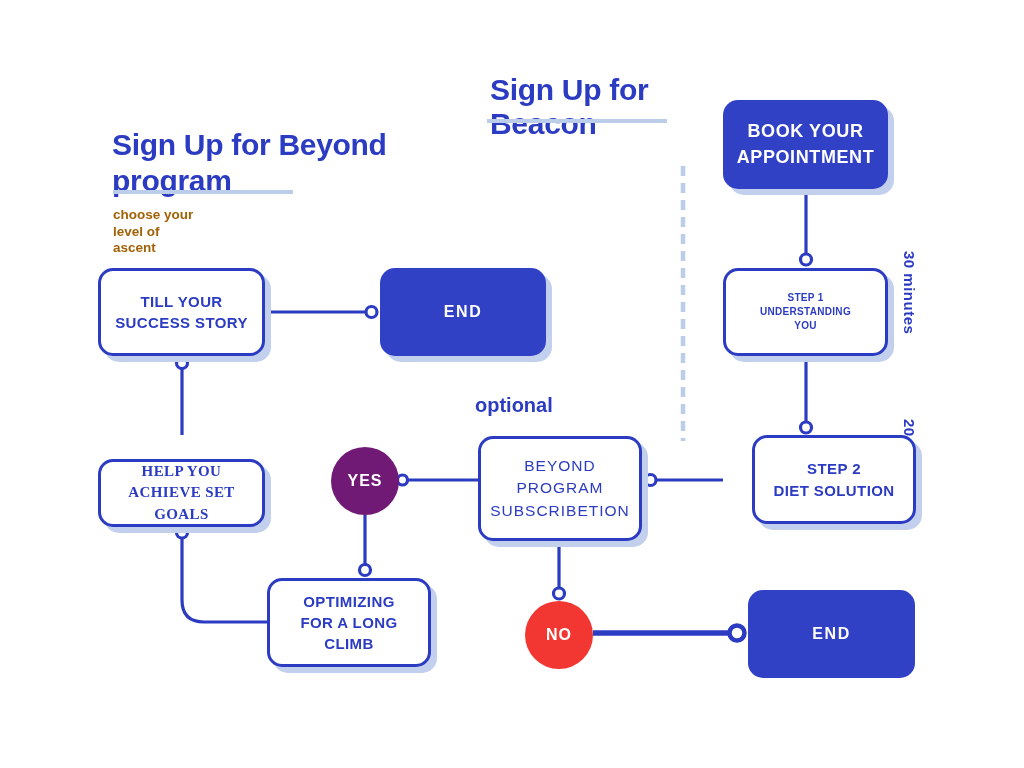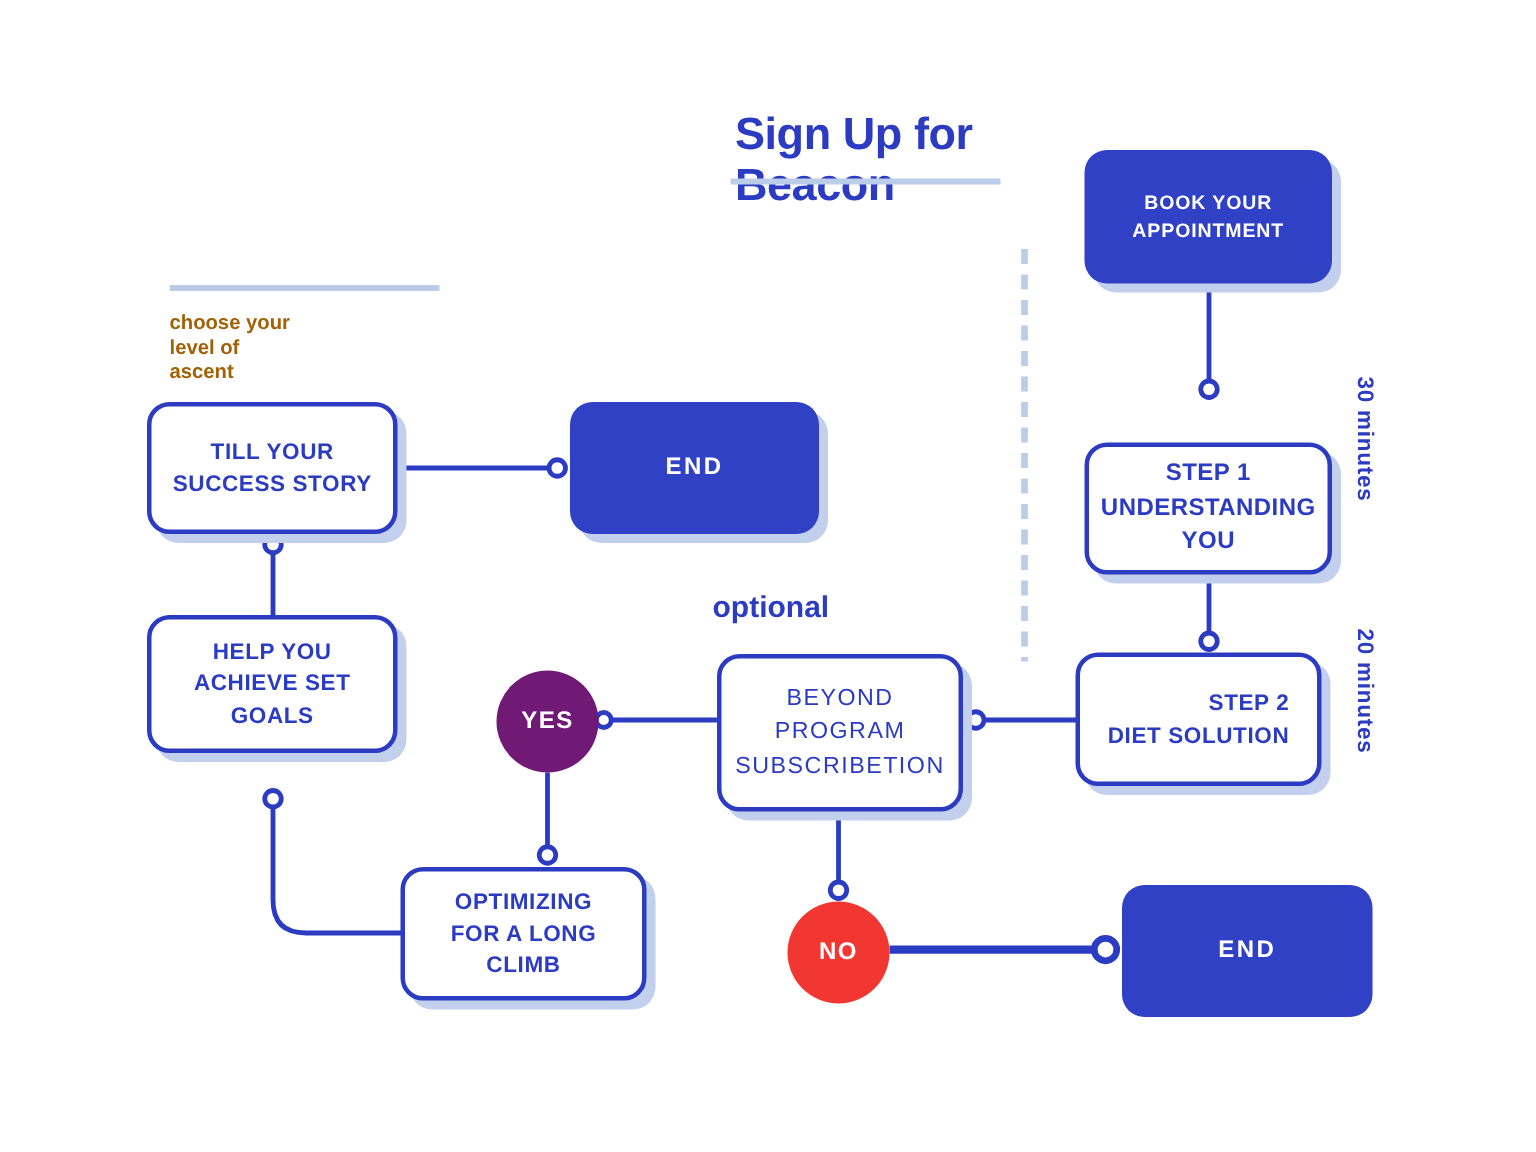--- a/index.html
+++ b/index.html
@@ -32,25 +32,25 @@
     text-align:center;border-radius:15px;box-sizing:border-box;
     color:#2B3BC2;font-weight:bold;font-size:15px;line-height:1.42;
     letter-spacing:0.4px;white-space:pre-line;
   }
   .node.outlined{
     background:#ffffff;border:3.5px solid #2B3BC2;
     box-shadow:6px 6px 0 #C2D0EE;
   }
   .node.filled{
     background:#3141C6;color:#ffffff;border:none;
-    box-shadow:6px 6px 0 #C2D0EE;font-size:13px;letter-spacing:0.6px;
+    box-shadow:6px 6px 0 #C2D0EE;font-size:18px;letter-spacing:0.6px;
   }
   .node.filled.no-shadow{box-shadow:none;}
   .node.end-node{font-size:16px;letter-spacing:1.6px;}
-  .node.small-text{font-size:16px;letter-spacing:0.3px;margin-top:27px;}
+  .node.small-text{font-size:10px;letter-spacing:0.3px;}
   .node.light{font-weight:normal;font-size:15.5px;letter-spacing:1px;line-height:1.45;}
 
   .circle-node{
     position:absolute;border-radius:50%;display:flex;align-items:center;
     justify-content:center;color:#ffffff;font-weight:bold;font-size:16px;
     letter-spacing:1px;
   }
   .circle-node.blue{background:#701a75;}
   .circle-node.red{background:#F23733;}
 </style>
@@ -88,20 +88,22 @@
     <circle cx="806" cy="259.5" r="5.5" fill="#ffffff" stroke="#2B3BC2" stroke-width="3.2"></circle>
     <circle cx="806" cy="427.5" r="5.5" fill="#ffffff" stroke="#2B3BC2" stroke-width="3.2"></circle>
     <circle cx="650.5" cy="480" r="5.5" fill="#ffffff" stroke="#2B3BC2" stroke-width="3.2"></circle>
     <circle cx="402.5" cy="480" r="5" fill="#ffffff" stroke="#2B3BC2" stroke-width="3.2"></circle>
     <circle cx="365" cy="570" r="5.5" fill="#ffffff" stroke="#2B3BC2" stroke-width="3.2"></circle>
     <circle cx="182" cy="532.5" r="5.5" fill="#ffffff" stroke="#2B3BC2" stroke-width="3.2"></circle>
     <circle cx="559" cy="593.5" r="5.5" fill="#ffffff" stroke="#2B3BC2" stroke-width="3.2"></circle>
     <circle cx="737" cy="633" r="7.5" fill="#ffffff" stroke="#2B3BC2" stroke-width="4.5"></circle>
   </svg>
 
+  <div class="title" style="left:112px;top:103px;">Sign Up for Beyond
+program</div>
   <div class="underline" style="left:113px;top:190px;width:180px;"></div>
 
   <div class="title beacon" style="left:490px;top:49px;">Sign Up for
 Beacon</div>
   <div class="underline" style="left:487px;top:119px;width:180px;"></div>
 
   <div class="note" style="left:113px;top:207px;">choose your
 level of
 ascent</div>
 
@@ -115,31 +117,31 @@
 
   <div class="node outlined" style="left:98px;top:268px;width:167px;height:88px;">TILL YOUR
 SUCCESS STORY</div>
 
   <div class="node filled end-node" style="left:380px;top:268px;width:166px;height:88px;">END</div>
 
   <div class="node outlined small-text" style="left:723px;top:268px;width:165px;height:88px;">STEP 1
 UNDERSTANDING
 YOU</div>
 
-  <div class="node outlined" style="left:98px;top:410px;width:167px;height:92px;">HELP YOU
+  <div class="node outlined" style="left:98px;top:459px;width:167px;height:68px;font-family:Liberation Serif, serif;">HELP YOU
 ACHIEVE SET
 GOALS</div>
 
   <div class="circle-node blue" style="left:331px;top:447px;width:68px;height:68px;">YES</div>
 
   <div class="node outlined light" style="left:478px;top:436px;width:164px;height:105px;">BEYOND
 PROGRAM
 SUBSCRIBETION</div>
 
-  <div class="node outlined" style="left:717px;top:435px;width:164px;height:89px;text-align:right;">STEP 2
+  <div class="node outlined" style="left:752px;top:435px;width:164px;height:89px;">STEP 2
 DIET SOLUTION</div>
 
   <div class="node outlined" style="left:267px;top:578px;width:164px;height:89px;">OPTIMIZING
 FOR A LONG
 CLIMB</div>
 
   <div class="circle-node red" style="left:525px;top:601px;width:68px;height:68px;">NO</div>
 
   <div class="node filled end-node no-shadow" style="left:748px;top:590px;width:167px;height:88px;">END</div>
 

